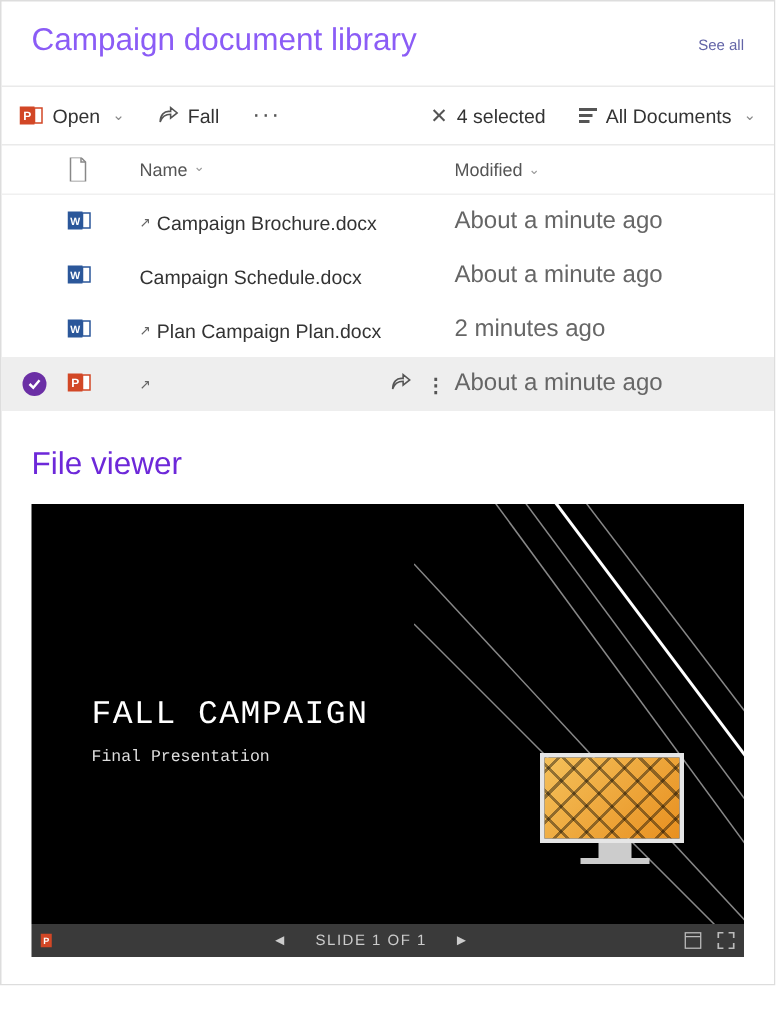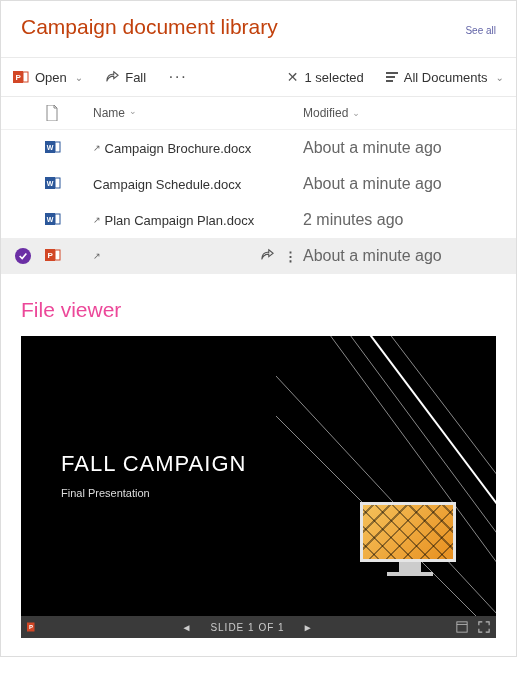--- a/index.html
+++ b/index.html
@@ -1,20 +1,20 @@
 <!DOCTYPE html>
 <html><head>
 <meta charset="utf-8">
 <style>
 * { box-sizing: border-box; margin: 0; padding: 0; }
 body { font-family: "Segoe UI", -apple-system, sans-serif; background: #fff; color: #333; width: 517px; }
 .container { border: 1px solid #ddd; padding: 0; }
 .section { padding: 14px 20px 8px 20px; }
 .header-row { display: flex; justify-content: space-between; align-items: baseline; margin-bottom: 10px; }
-.section-title { font-size: 21px; font-weight: 300; color: #c2410c; }
+.section-title { font-size: 21px; font-weight: 300; color: #8b5cf6; }
 .see-all { font-size: 10px; color: #6264a7; text-decoration: none; }
 .toolbar { display: flex; align-items: center; height: 40px; border-bottom: 1px solid #eaeaea; border-top: 1px solid #eaeaea; padding: 0 4px; gap: 6px; }
 .tbtn { display: inline-flex; align-items: center; gap: 6px; padding: 4px 8px; font-size: 13px; color: #333; border: none; background: none; cursor: pointer; }
 .ppt-icon { width: 16px; height: 16px; }
 .chev { font-size: 10px; color: #888; margin-left: 2px; }
 .ellipsis { color: #555; padding: 4px 8px; cursor: pointer; letter-spacing: 1px; }
 .spacer { flex: 1; }
 .list-icon { display: inline-flex; flex-direction: column; gap: 2px; width: 12px; }
 .list-icon span { height: 2px; background: #555; }
 .list-icon span:nth-child(1){width:100%}.list-icon span:nth-child(2){width:80%}.list-icon span:nth-child(3){width:60%}
@@ -26,27 +26,27 @@
 .row .c-doc { width: 48px; display:flex; align-items:center; }
 .row .c-name { width: 210px; display:flex; align-items:center; gap:6px; }
 .row .c-mod { color: #666; font-size: 16px; }
 .row.selected { background: #eee; }
 .check-circle { position:absolute; left:14px; width:16px; height:16px; border-radius:50%; background:#6b2fa5; display:flex; align-items:center; justify-content:center; }
 .check-circle svg { width:10px; height:10px; }
 .share-mark { font-size: 9px; color: #666; margin-right: -2px; }
 .row-actions { margin-left:auto; display:flex; gap:10px; align-items:center; color:#555; padding-right:6px;}
 .row-actions svg { width:14px; height:14px; }
 .v-dots { font-weight:bold; }
-.file-viewer-title { font-size: 21px; font-weight: 300; color: #ec4899; padding: 24px 20px 14px 20px; }
+.file-viewer-title { font-size: 21px; font-weight: 300; color: #6d28d9; padding: 24px 20px 14px 20px; }
 .viewer { margin: 0 20px 18px 20px; position:relative; }
 .slide { background: #000; height: 280px; position: relative; overflow: hidden; }
 .slide-lines { position:absolute; right:-40px; top:-20px; width:260px; height:340px; pointer-events:none; }
 .slide-lines line { stroke:#888; stroke-width:1; }
 .slide-lines line.b { stroke:#fff; stroke-width:2; }
-.slide-text { position:absolute; left:40px; top:115px; color:#fff; }
+.slide-text { position:absolute; left:40px; top:128px; color:#fff;font-family:Liberation Mono, monospace; }
 .slide-text h2 { font-size: 22px; font-weight: 400; letter-spacing: 1px; }
 .slide-text p { font-size: 11px; margin-top:10px; color:#ddd; }
 .monitor { position:absolute; right:36px; bottom:40px; width:100px; text-align:center; }
 .monitor-screen { width:96px; height:60px; background:linear-gradient(135deg,#f4c05a,#e89020); border:3px solid #e6e6e6; position:relative; overflow:hidden; }
 .monitor-screen::before{content:"";position:absolute;inset:0;background:repeating-linear-gradient(45deg,transparent 0 10px,rgba(0,0,0,.4) 10px 12px),repeating-linear-gradient(-45deg,transparent 0 10px,rgba(0,0,0,.4) 10px 12px);}
 .monitor-stand { width:22px; height:10px; background:#ccc; margin:0 auto; }
 .monitor-base { width:46px; height:4px; background:#ccc; margin:0 auto; }
 .viewer-bar { background:#3a3a3a; height:22px; display:flex; align-items:center; color:#ccc; font-size:10px; padding:0 6px; gap:10px; }
 .viewer-bar .mid { flex:1; display:flex; justify-content:center; align-items:center; gap:18px; letter-spacing:1px; }
 .viewer-bar .nav-btn { cursor:pointer; font-size:10px; }
@@ -79,21 +79,21 @@
     <button class="tbtn">
       <svg width="14" height="14" viewBox="0 0 16 16">
           <path d="M10 2 L15 6 L10 10 L10 7 C5 7 3 10 2 13 C2 8 5 4 10 5 Z" fill="none" stroke="#555" stroke-width="1.2"></path>
         </svg>
       <span>Fall</span>
     </button>
     <span class="ellipsis">···</span>
     <div class="spacer"></div>
     <button class="tbtn">
       <span class="x-icon">✕</span>
-      <span>1 selected</span>
+      <span>4 selected</span>
     </button>
     <button class="tbtn">
       <span class="list-icon">
           <span></span>
           <span></span>
           <span></span>
         </span>
       <span>All Documents</span>
       <span class="chev">⌄</span>
     </button>

